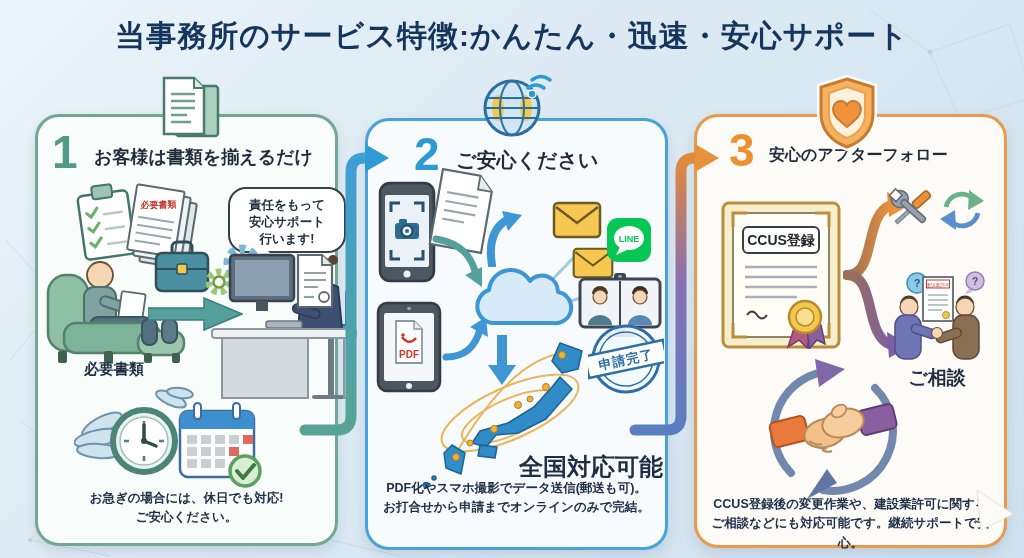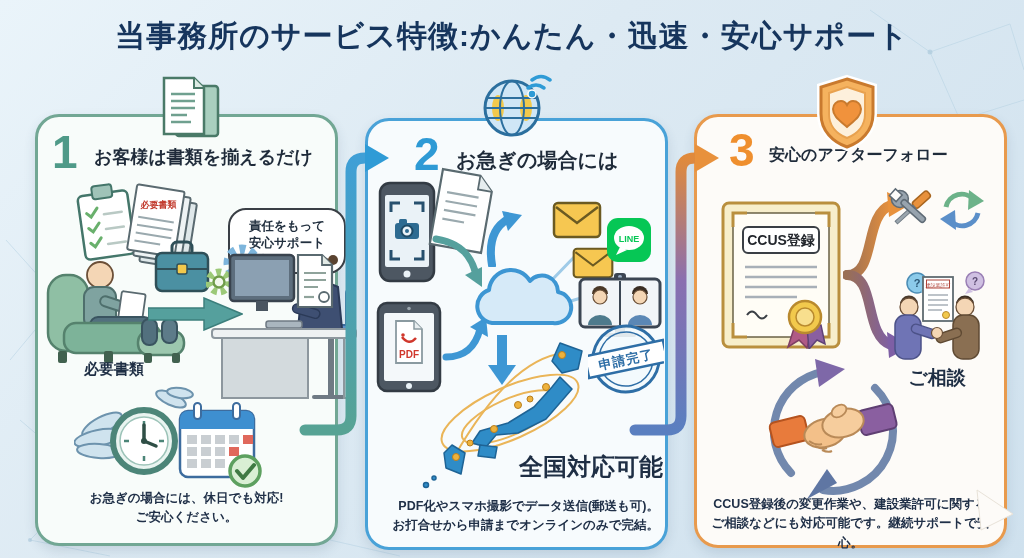--- a/index.html
+++ b/index.html
@@ -75,21 +75,21 @@
     </svg>
 
     <svg class="abs" style="left:88px;top:70px;transform:rotate(9deg);" width="76" height="92" viewBox="0 0 76 92">
       <rect x="18" y="12" width="48" height="66" rx="2" fill="#dfe8ea" stroke="#5a6a70" stroke-width="2"></rect>
       <rect x="11" y="7" width="48" height="66" rx="2" fill="#eef3f4" stroke="#5a6a70" stroke-width="2"></rect>
       <rect x="4" y="2" width="48" height="66" rx="2" fill="#fff" stroke="#5a6a70" stroke-width="2"></rect>
       <text x="28" y="22" font-size="9" font-weight="bold" fill="#c23b2e" text-anchor="middle" transform="rotate(-10 28 18)">必要書類</text>
       <path d="M10,34 h36 M10,42 h36 M10,50 h36 M10,58 h26" stroke="#9aa9ae" stroke-width="2"></path>
     </svg>
 
-    <div class="bubble" style="left:190px;top:70px;width:118px;height:66px;margin-top:21px;">
+    <div class="bubble" style="left:190px;top:70px;width:118px;height:66px;">
       <span>責任をもって</span>
       <span>安心サポート</span>
       <span>行います!</span>
     </div>
 
     <svg class="abs" style="left:4px;top:128px;" width="150" height="140" viewBox="0 0 150 140">
       <rect x="6" y="30" width="40" height="76" rx="18" fill="#8fbfa4" stroke="#55826d" stroke-width="2.5"></rect>
       <circle cx="58" cy="30" r="13" fill="#f4d6b5" stroke="#6b4f37" stroke-width="1.8"></circle>
       <rect x="42" y="42" width="32" height="42" rx="10" fill="#7fa3a0" stroke="#4e6f6c" stroke-width="2"></rect>
       <rect x="60" y="50" width="30" height="10" rx="5" fill="#7fa3a0" stroke="#4e6f6c" stroke-width="2" transform="rotate(18 60 50)"></rect>
@@ -193,21 +193,21 @@
     </svg>
 
     <div class="caption" style="top:372px;text-align:center;">
       <span style="display:block">お急ぎの場合には、休日でも対応!</span>
       <span style="display:block">ご安心ください。</span>
     </div>
   </section>
 
   <section class="panel p2">
     <span class="num n2" style="left:46px;top:10px;">2</span>
-    <span class="ptitle" style="left:88px;top:26px;">お急ぎの場合には</span>
+    <span class="ptitle" style="left:88px;top:26px;">ご安心ください</span>
 
     <svg class="abs" style="left:150px;top:118px;" width="86" height="76" viewBox="0 0 86 76">
       <path d="M6,70 L60,14 M12,74 L80,54" stroke="#9fcbe8" stroke-width="3" fill="none"></path>
     </svg>
 
     <svg class="abs" style="left:10px;top:60px;" width="58" height="102" viewBox="0 0 58 102">
       <rect x="2" y="2" width="54" height="98" rx="10" fill="#4d5762" stroke="#333b44" stroke-width="2.5"></rect>
       <rect x="7" y="14" width="44" height="72" rx="2" fill="#eaf2f7"></rect>
       <g stroke="#27506e" stroke-width="3" fill="none">
         <path d="M13,31 v-9 h9"></path>
@@ -324,21 +324,21 @@
         <circle cx="38" cy="38" r="27" fill="none" stroke="#2e6ea6" stroke-width="1.5"></circle>
         <rect x="-2" y="27" width="80" height="22" fill="#fff" stroke="#2e6ea6" stroke-width="2.5"></rect>
         <text x="38" y="43" font-size="13" font-weight="bold" fill="#2e6ea6" text-anchor="middle" letter-spacing="1">申請完了</text>
       </g>
     </svg>
 
     <div class="biglabel" style="left:150px;top:330px;width:145px;font-size:24px;text-align:right;">
       <span>全国対応可能</span>
     </div>
 
-    <div class="caption" style="top:376px;text-align:right;">
+    <div class="caption" style="top:358px;">
       <span style="display:block">PDF化やスマホ撮影でデータ送信(郵送も可)。</span>
       <span style="display:block">お打合せから申請までオンラインのみで完結。</span>
     </div>
   </section>
 
   <section class="panel p3">
     <span class="num n3" style="left:32px;top:10px;">3</span>
     <span class="ptitle" style="left:72px;top:28px;font-size:16px;">安心のアフターフォロー</span>
 
     <svg class="abs" style="left:24px;top:84px;" width="120" height="148" viewBox="0 0 120 148">

